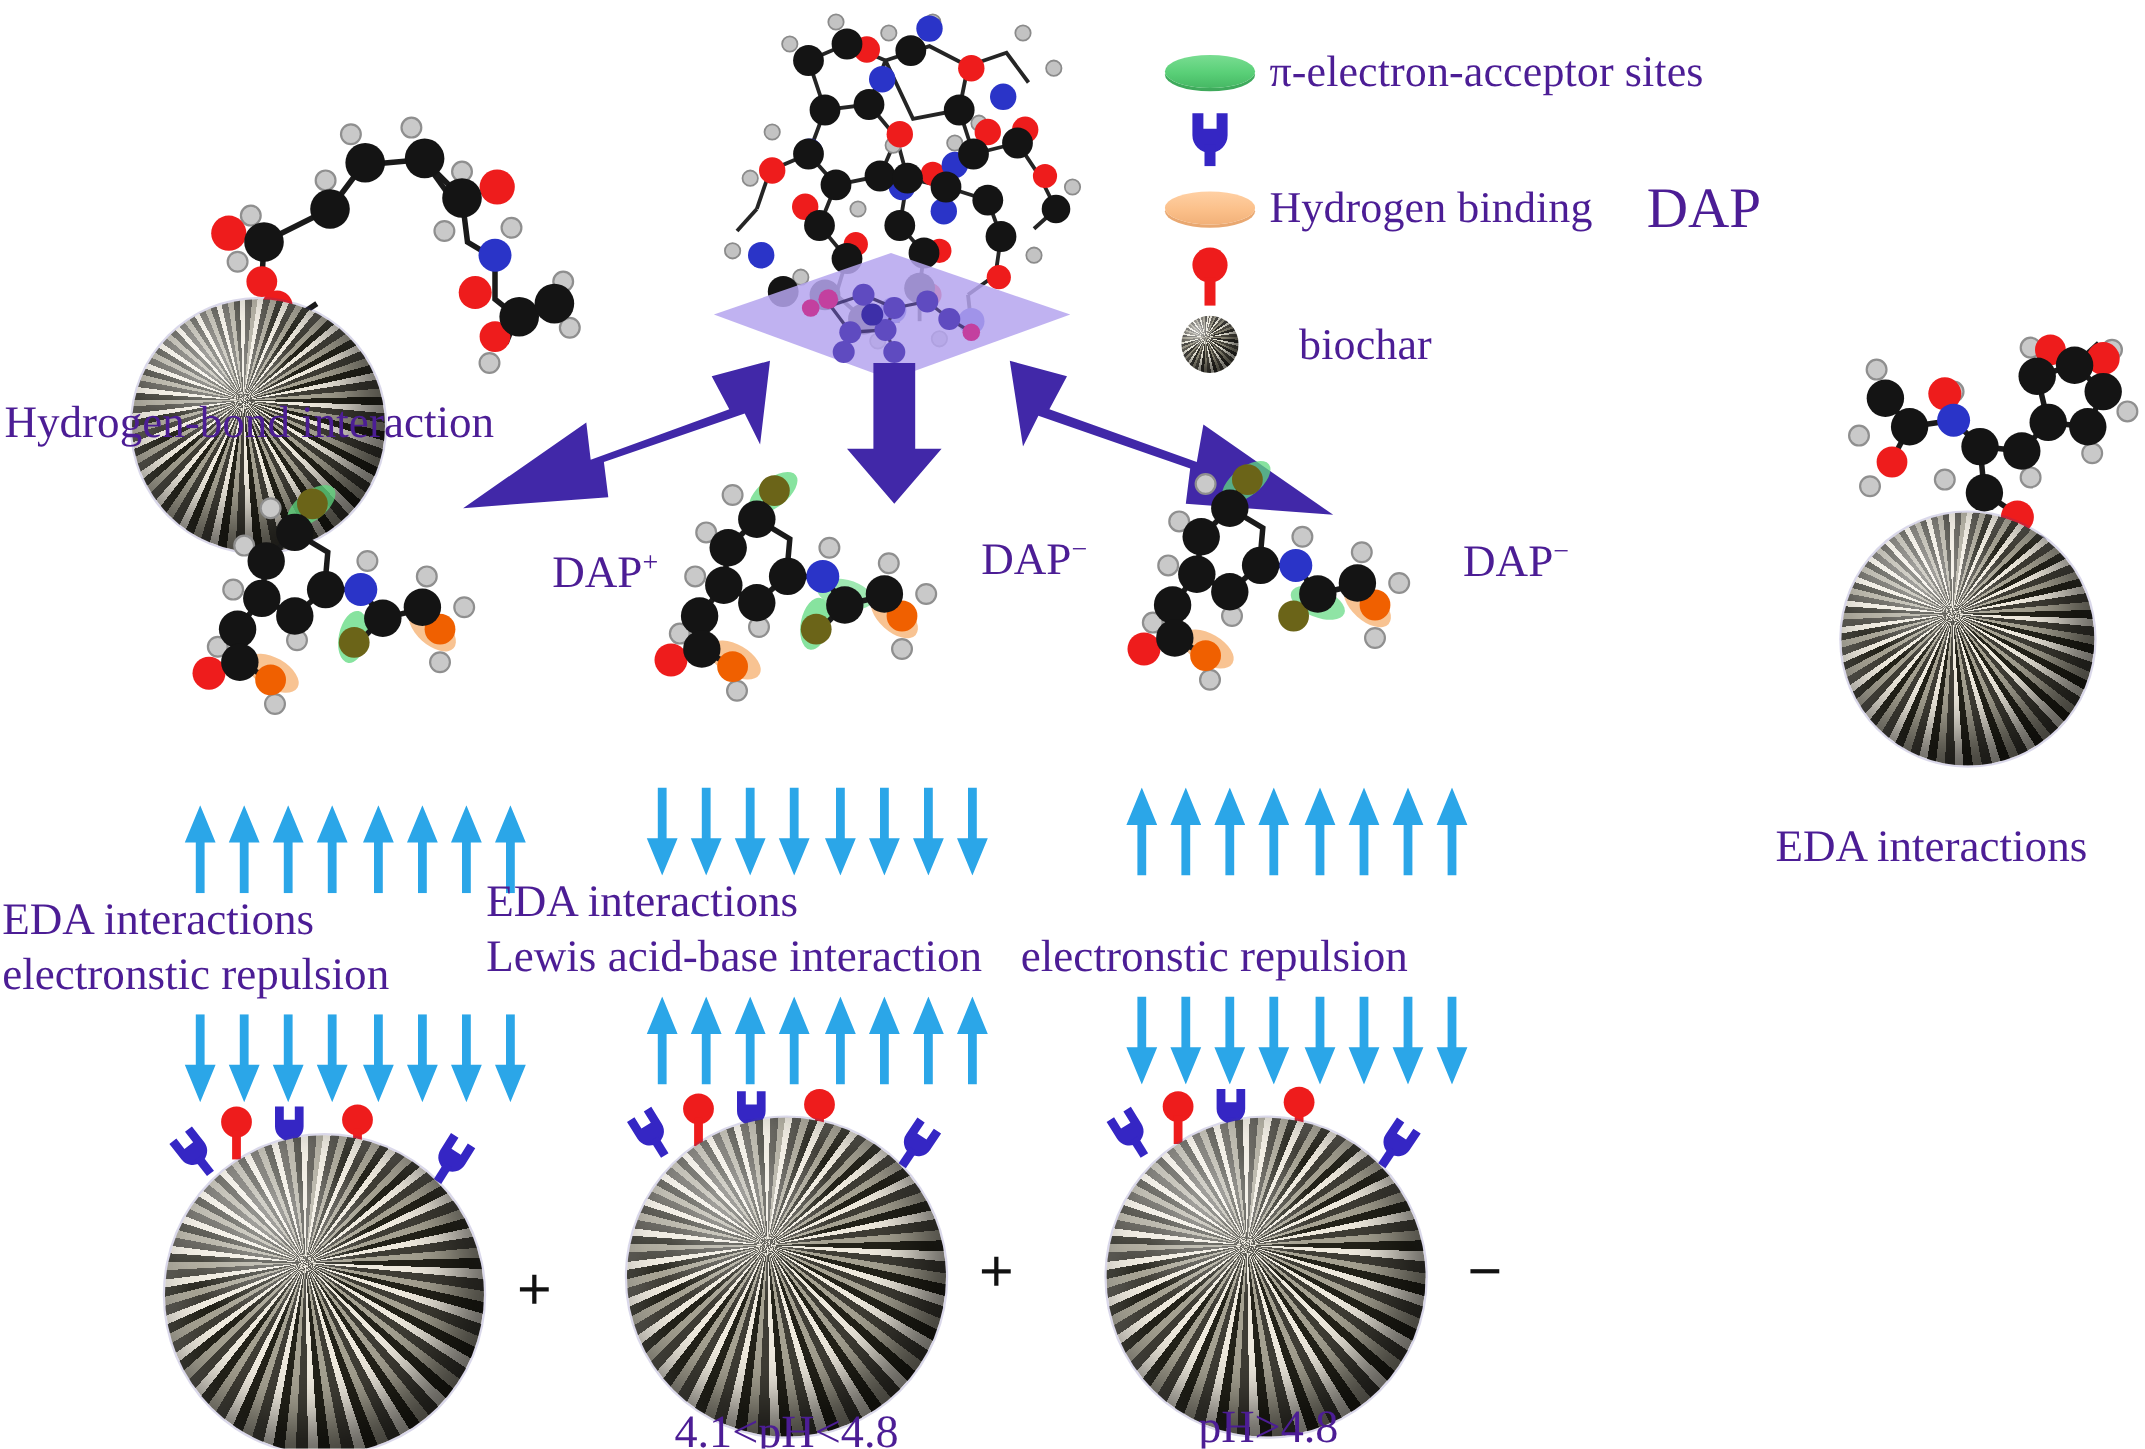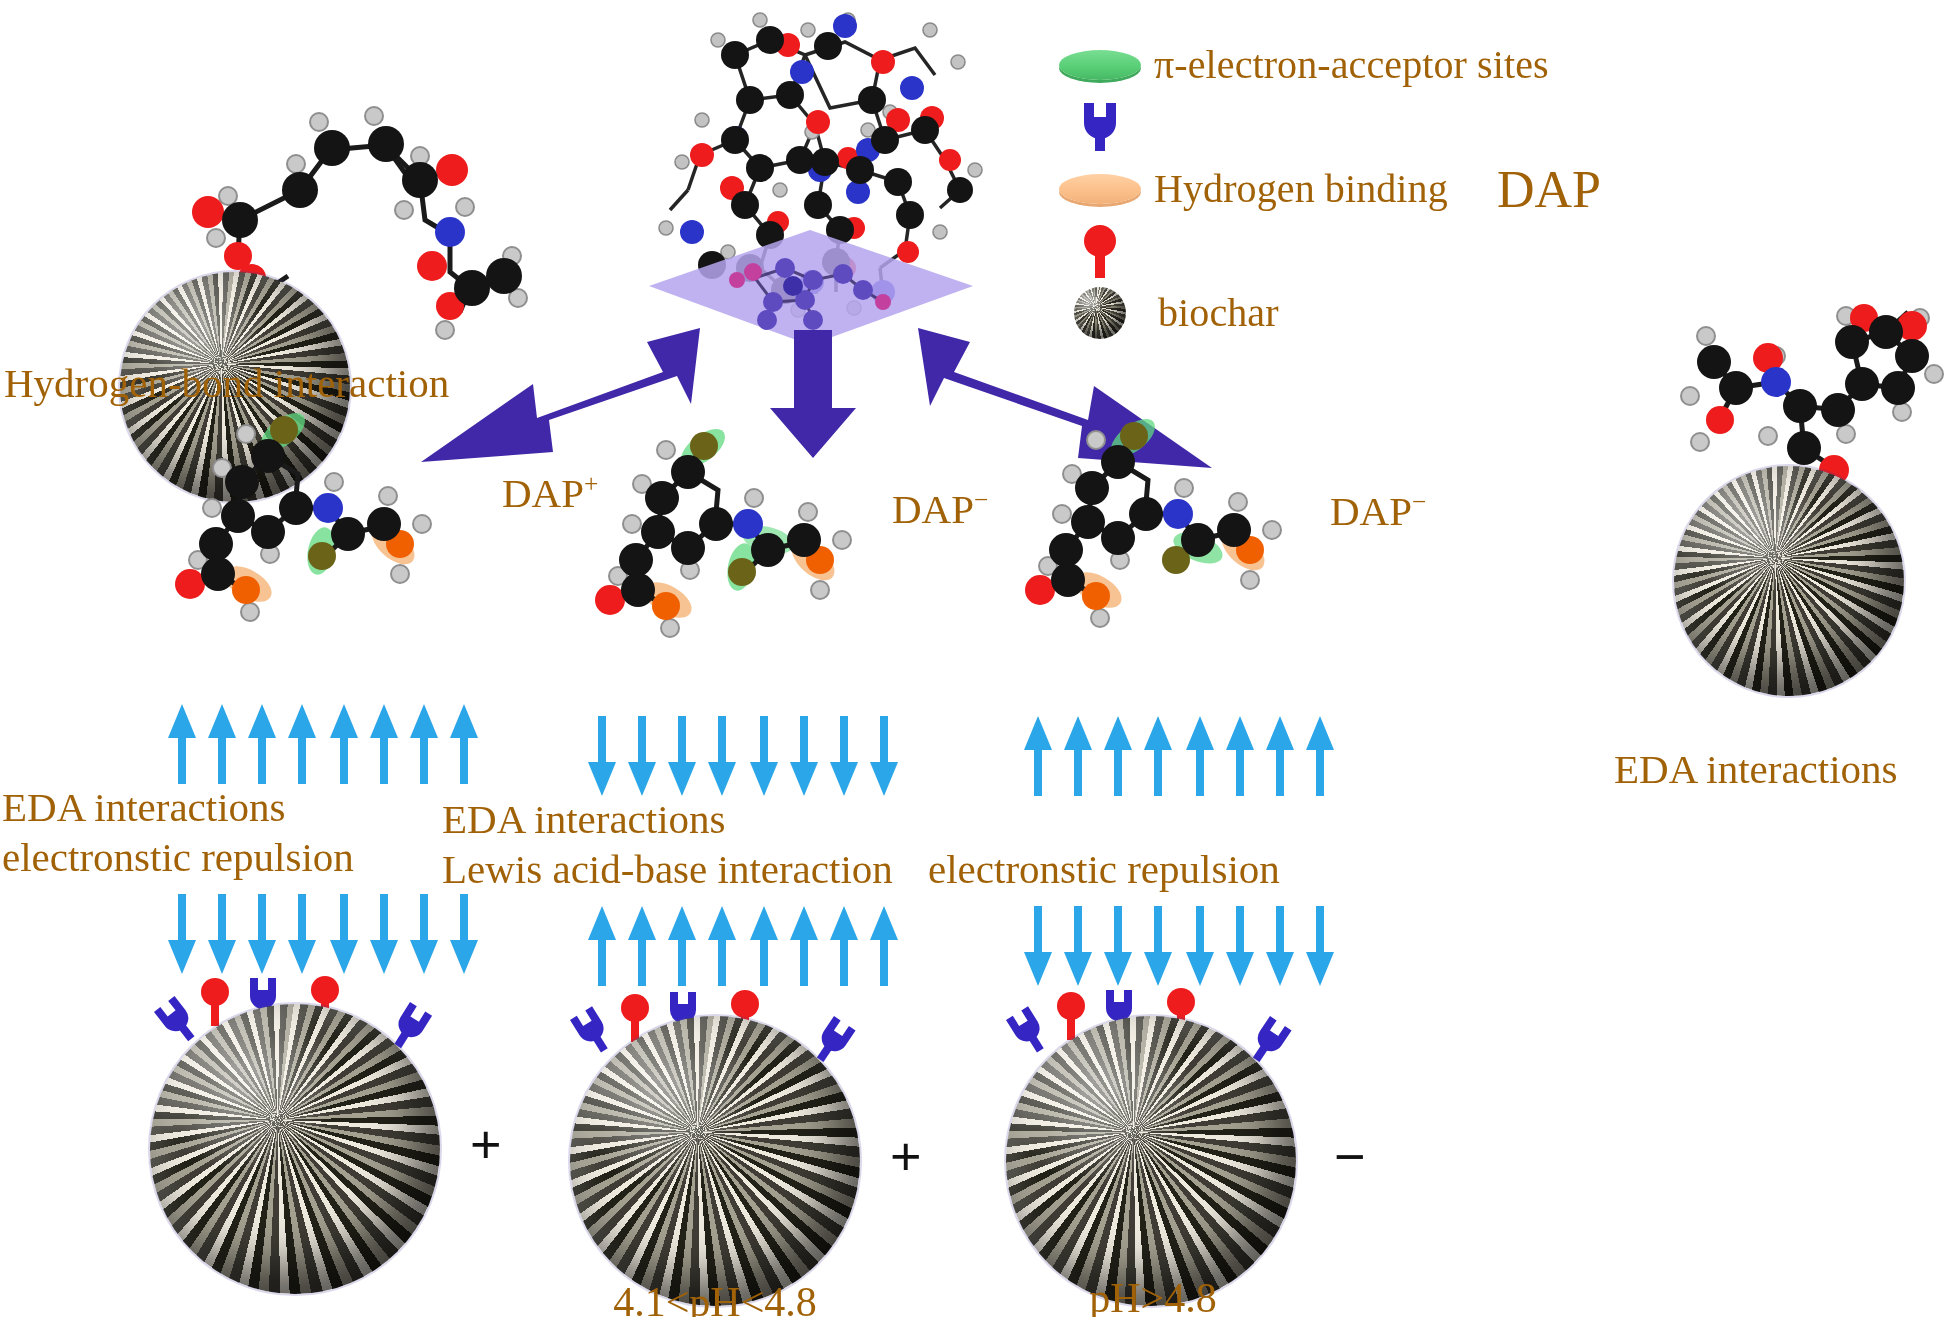--- a/index.html
+++ b/index.html
@@ -12,21 +12,21 @@
   #stage{
     position:relative;
     width:1950px;
     height:1317px;
     background:#ffffff;
     overflow:hidden;
   }
   .abs{position:absolute;}
   .txt{
     font-family:"Liberation Serif","DejaVu Serif",serif;
-    color:#a16207;
+    color:#4c1d95;
     white-space:nowrap;
     line-height:1.05;
   }
 
   
   #legend{left:1046px; top:34px; width:880px;}
   .legend-row{
     display:flex;
     align-items:center;
     height:62px;
@@ -294,21 +294,21 @@
   </svg>
 
   <svg class="abs purple-arrow" style="left:768px;top:330px;" width="90" height="130" viewBox="0 0 90 130">
     <polygon points="26,0 64,0 64,78 88,78 45,128 2,78 26,78" fill="#4128a8"></polygon>
   </svg>
 
   <svg class="abs purple-arrow" style="left:900px;top:320px;" width="320" height="170" viewBox="0 0 320 170">
     <polygon points="18,8 70,22 54,52 188,100 194,66 312,148 178,138 182,106 44,58 30,86" fill="#4128a8"></polygon>
   </svg>
 
-  <div class="abs" style="left:150px;top:404px;width:430px;">
+  <div class="abs" style="left:150px;top:432px;width:430px;">
 
     
     <svg width="350" height="230" viewBox="0 0 350 230">
 
       <g>
         <ellipse cx="133" cy="28" rx="26" ry="13" transform="rotate(-38 133 28)" fill="#5fd97f" opacity=".75"></ellipse>
         <ellipse cx="171" cy="147" rx="24" ry="13" transform="rotate(-78 171 147)" fill="#5fd97f" opacity=".75"></ellipse>
         <ellipse cx="243" cy="140" rx="26" ry="14" transform="rotate(42 243 140)" fill="#f7b87f" opacity=".85"></ellipse>
         <ellipse cx="98" cy="180" rx="26" ry="14" transform="rotate(30 98 180)" fill="#f7b87f" opacity=".85"></ellipse>
       </g>
@@ -859,18 +859,18 @@
             <rect x="15" y="28" width="10" height="26"></rect>
           </g>
         </svg>
       </div>
     </div>
 
     <div class="legend-row">
       <div class="legend-key">
         <div class="key-biochar"></div>
       </div>
-      <div class="txt legend-label" style="margin-left:4px;text-align:center;">biochar</div>
+      <div class="txt legend-label" style="margin-left:27px;text-align:center;">biochar</div>
     </div>
 
   </div>
 
 </div>
 
 </body></html>

